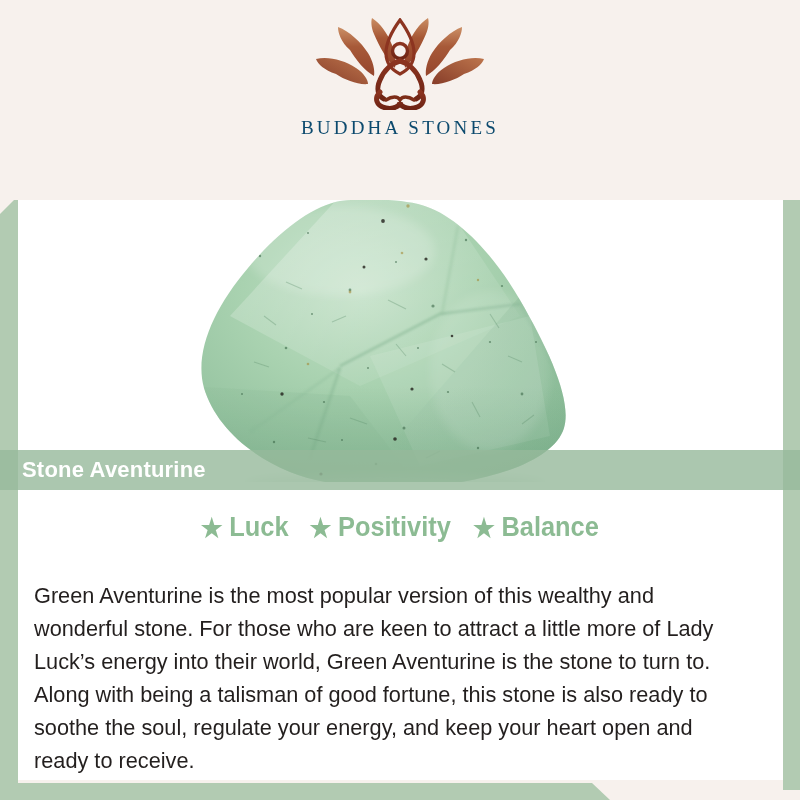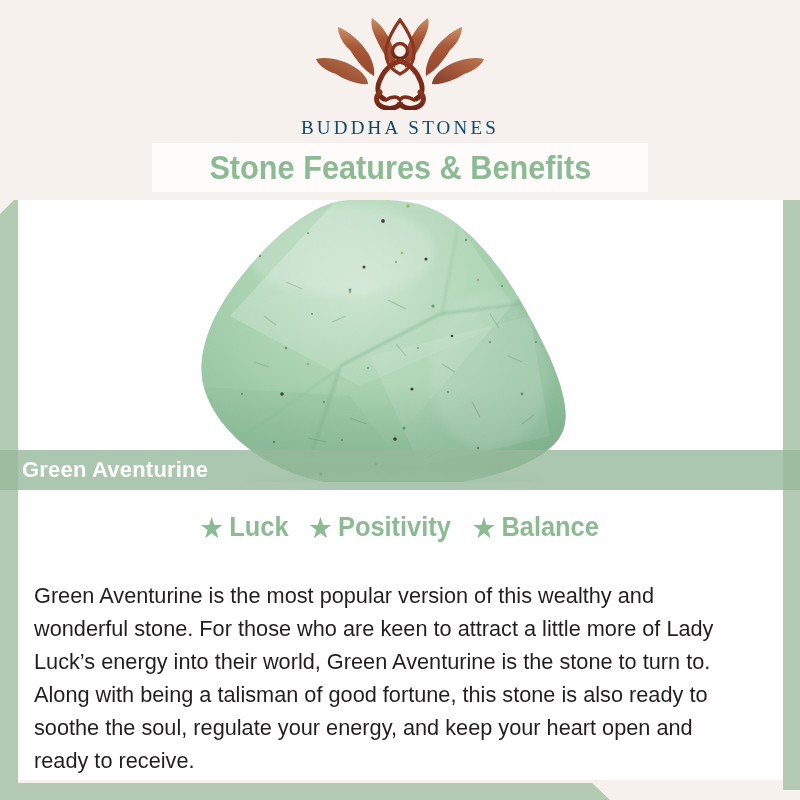--- a/index.html
+++ b/index.html
@@ -330,26 +330,23 @@
 
           <path d="M66,74 C60,80 62,88 72,90 C80,91.5 86,88 86,84
                    C86,88 92,91.5 100,90 C110,88 112,80 106,74" fill="none" stroke="url(#figG)" stroke-width="5" stroke-linecap="round"></path>
           <path d="M72,82 C78,78 84,78 86,82 C88,78 94,78 100,82" fill="none" stroke="#7d2d18" stroke-width="3.4" stroke-linecap="round"></path>
         </svg>
       </span>
       <span class="logo-text">BUDDHA STONES</span>
     </div>
   </div>
 
-  <div class="banner">
-    <span class="banner-title">Stone Features &amp; Benefits</span>
-  </div>
 
   <div class="label-band">
-    <span class="label-text">Green Aventurine</span>
+    <span class="label-text">Stone Aventurine</span>
   </div>
 
   <div class="benefits">
     <span class="benefit">
       <span class="star">★</span>
       <span>Luck</span>
     </span>
     <span class="benefit">
       <span class="star">★</span>
       <span>Positivity</span>

